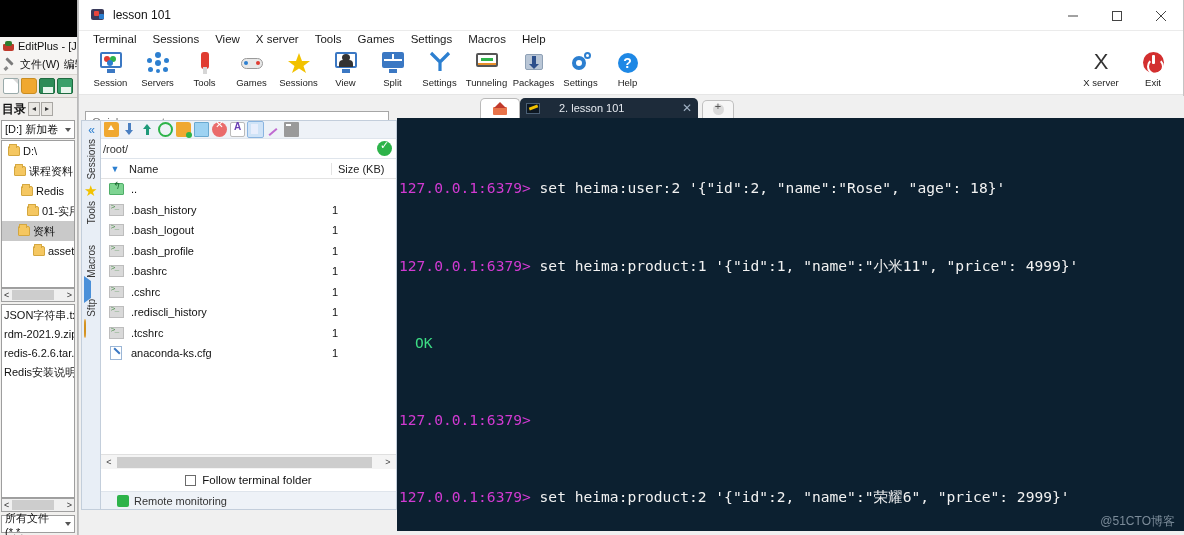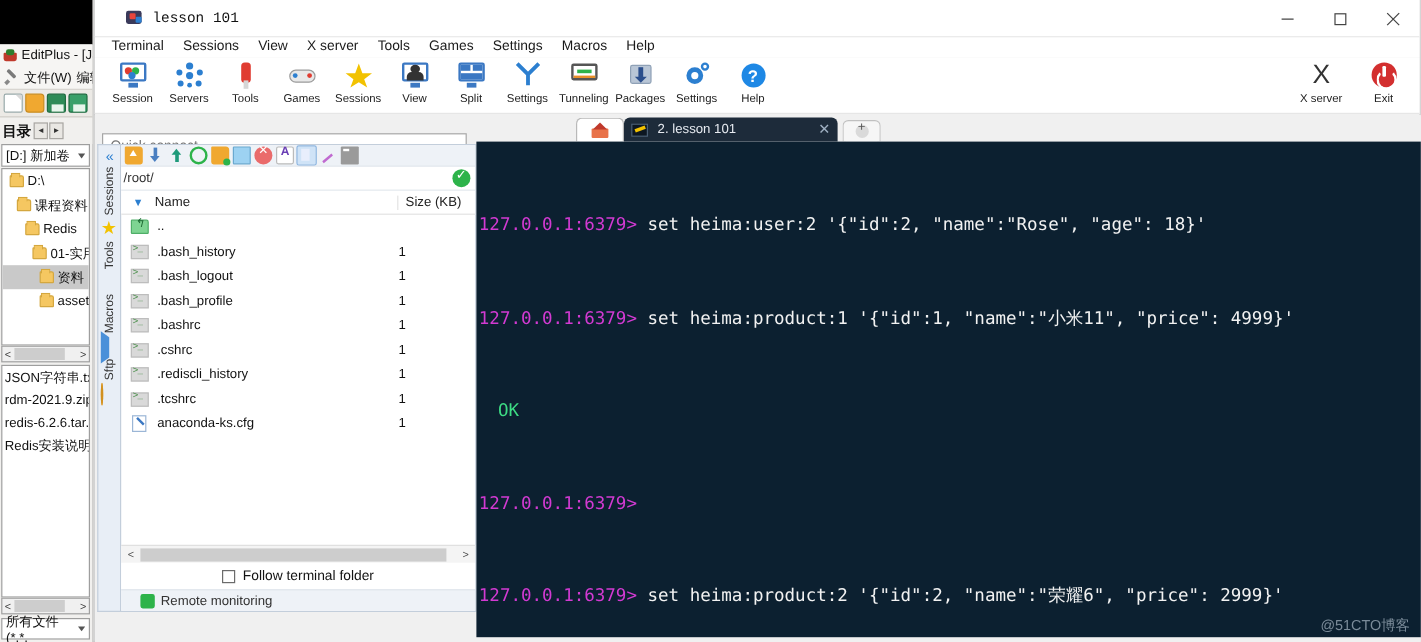--- a/index.html
+++ b/index.html
@@ -90,21 +90,21 @@
   }
   .ep-filter .caret{ width:0;height:0;border-left:3px solid transparent;border-right:3px solid transparent;border-top:4px solid #555; }
 
   
   .mx {
     position:absolute; left:78px; top:0; width:1106px; height:535px;
     background:#f0f0f0; border:1px solid #c4c4c4; border-top:none;
   }
   .mx-title {
     height:31px; background:#ffffff; display:flex; align-items:center;
-    border-bottom:1px solid #ebebeb; padding-left:26px; position:relative;font-family:Liberation Mono, monospace;
+    border-bottom:1px solid #ebebeb; padding-left:12px; position:relative;
   }
   .mx-logo{ width:14px;height:14px;position:relative;flex:0 0 14px;margin-right:8px; }
   .mx-logo:before{content:"";position:absolute;left:0;top:1px;width:13px;height:11px;background:#3a3a5a;border-radius:2px;}
   .mx-logo:after{content:"";position:absolute;left:3px;top:3px;width:5px;height:5px;background:#e8453c;border-radius:1px;box-shadow:5px 3px 0 0 #2c7fd0;}
   .mx-title-text{ font-size:12px; color:#111; }
   .win-btns{ position:absolute; right:0; top:0; height:31px; display:flex; }
   .win-btn{ width:44px; height:31px; display:flex; align-items:center; justify-content:center; }
   .win-btn svg{ display:block; }
 
   .mx-menubar{
@@ -268,21 +268,21 @@
     position:absolute; left:83px; top:2px; width:40px; height:20px;
     background:#fff; border:1px solid #b9b9b9; border-bottom:none;
     border-radius:5px 5px 0 0; display:flex; align-items:center; justify-content:center;
   }
   .home-ico{ width:14px;height:12px;position:relative; }
   .home-ico:before{content:"";position:absolute;left:0;top:4px;width:14px;height:8px;background:#e8734a;border-radius:1px;}
   .home-ico:after{content:"";position:absolute;left:1px;top:-1px;border-left:6px solid transparent;border-right:6px solid transparent;border-bottom:6px solid #c0392b;}
   .tab-active{
     position:absolute; left:123px; top:2px; width:178px; height:20px;
     background:#1d2b3a; border-radius:5px 5px 0 0;
-    display:flex; align-items:center; padding:0 6px; gap:8px;
+    display:flex; align-items:center; padding:0 6px; gap:19px;
   }
   .tab-ico{ width:14px;height:11px;background:#0d1722;border:1px solid #4a5f75;position:relative;}
   .tab-ico:after{content:"";position:absolute;left:2px;top:2px;width:9px;height:3px;background:#f2c200;transform:rotate(-20deg);}
   .tab-label{ font-size:11px; color:#e6eaf0; flex:1; }
   .tab-x{ font-size:12px; color:#9fb0c2; }
   .tab-new{
     position:absolute; left:305px; top:4px; width:32px; height:18px;
     background:#f6f6f6; border:1px solid #c0c0c0; border-bottom:none;
     border-radius:5px 5px 0 0; display:flex;align-items:center;justify-content:center;
   }
@@ -354,21 +354,21 @@
         <span>课程资料</span>
       </div>
       <div class="ep-tnode" style="padding-left:19px">
         <span class="ep-folder"></span>
         <span>Redis</span>
       </div>
       <div class="ep-tnode" style="padding-left:25px">
         <span class="ep-folder"></span>
         <span>01-实用</span>
       </div>
-      <div class="ep-tnode sel" style="padding-left:31px">
+      <div class="ep-tnode sel" style="padding-left:16px">
         <span class="ep-folder"></span>
         <span>资料</span>
       </div>
       <div class="ep-tnode" style="padding-left:31px">
         <span class="ep-folder"></span>
         <span>assets</span>
       </div>
     </div>
 
     <div class="ep-hscroll" style="top:288px">

